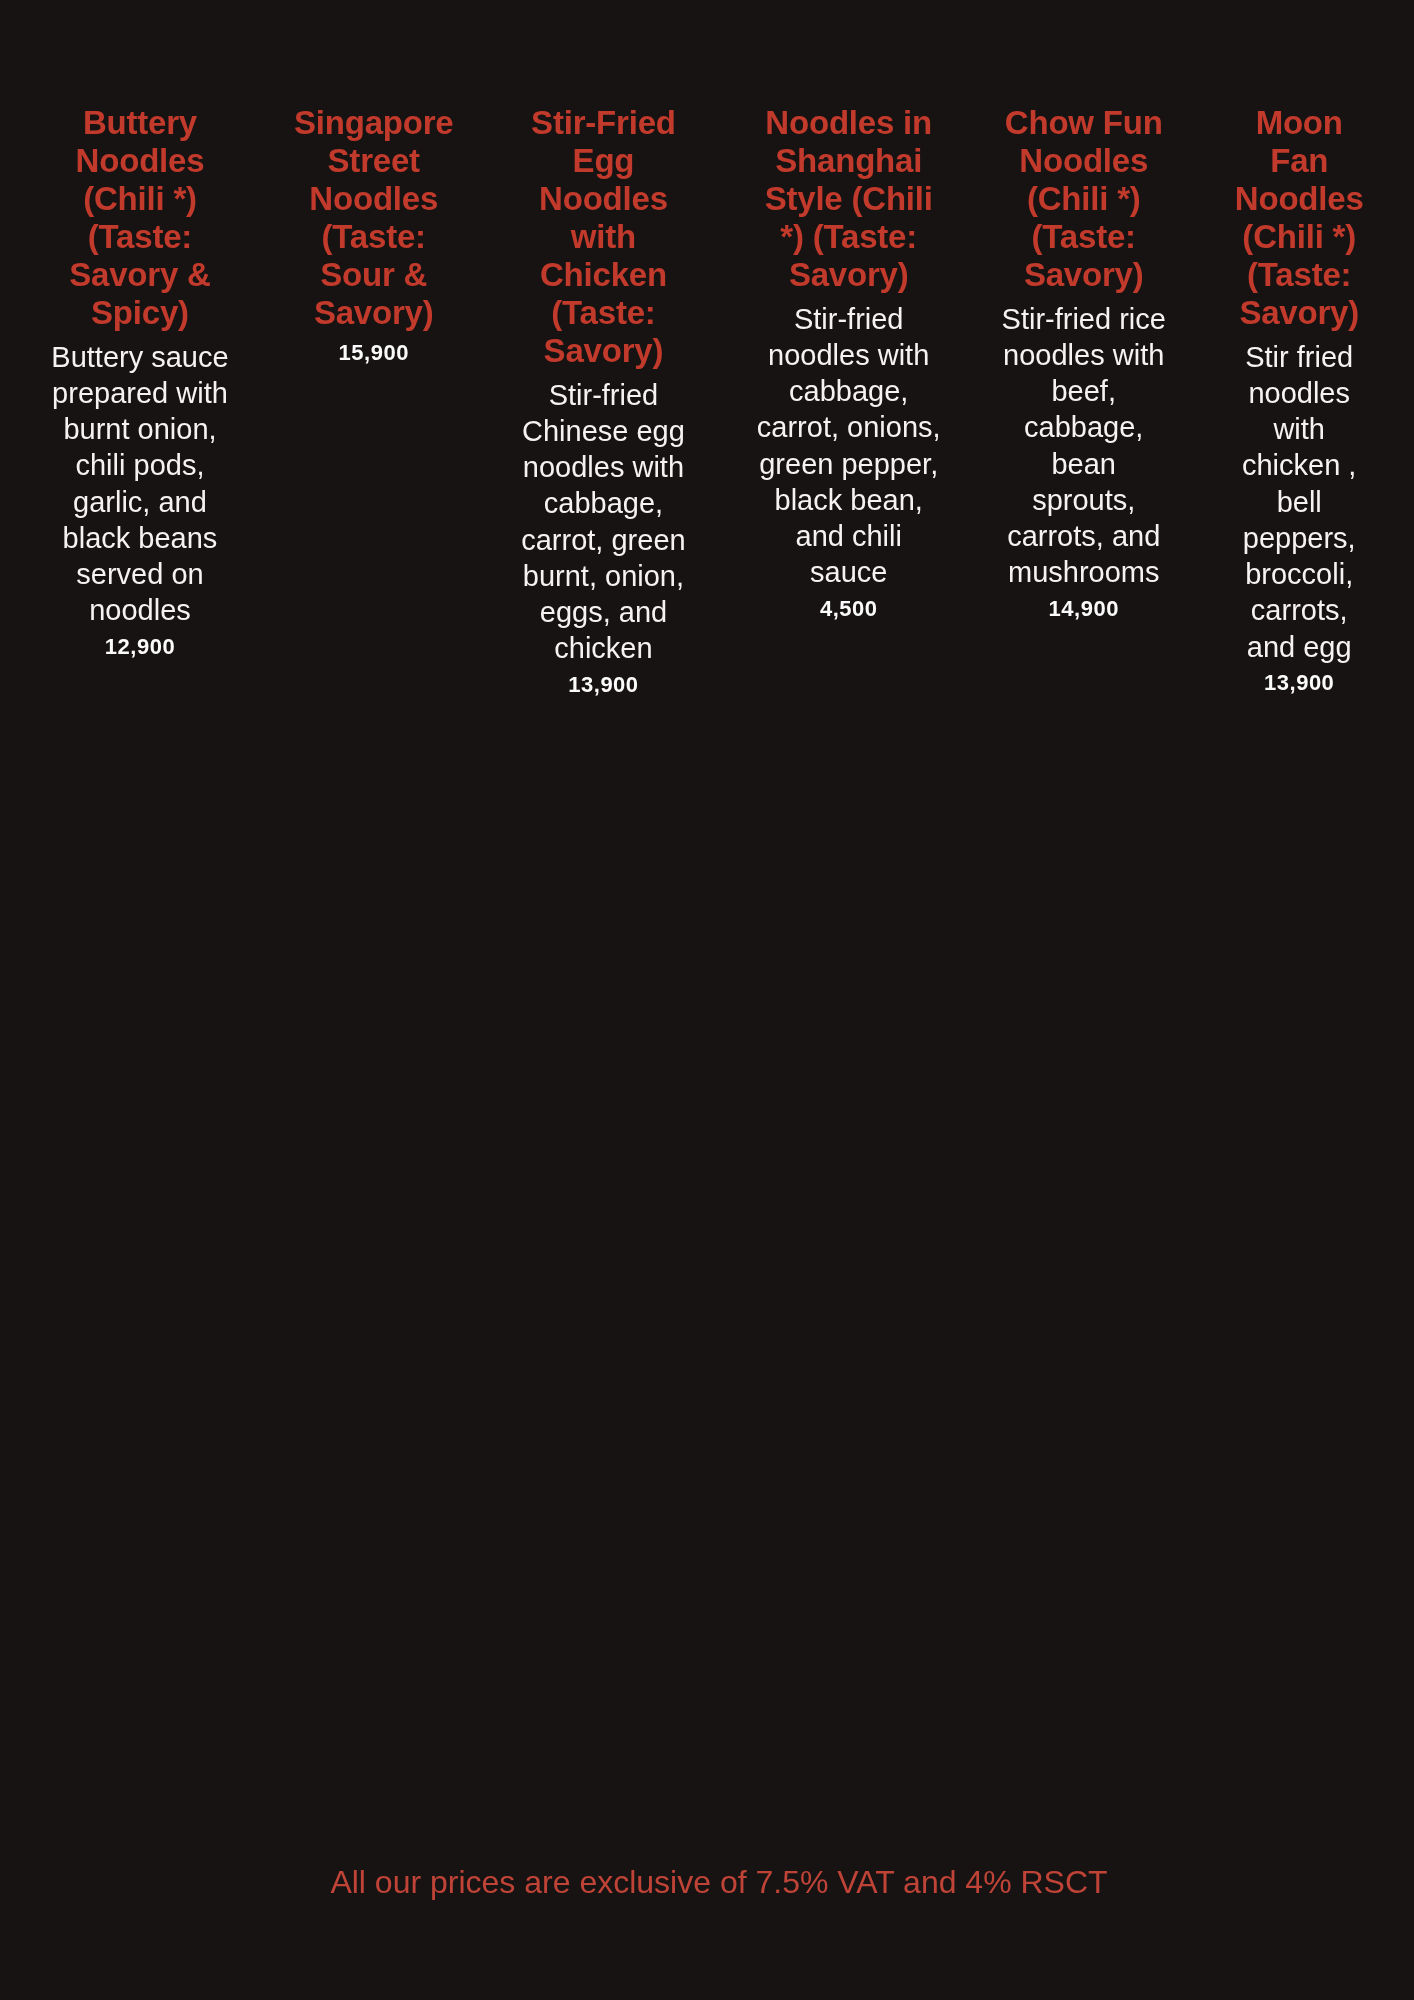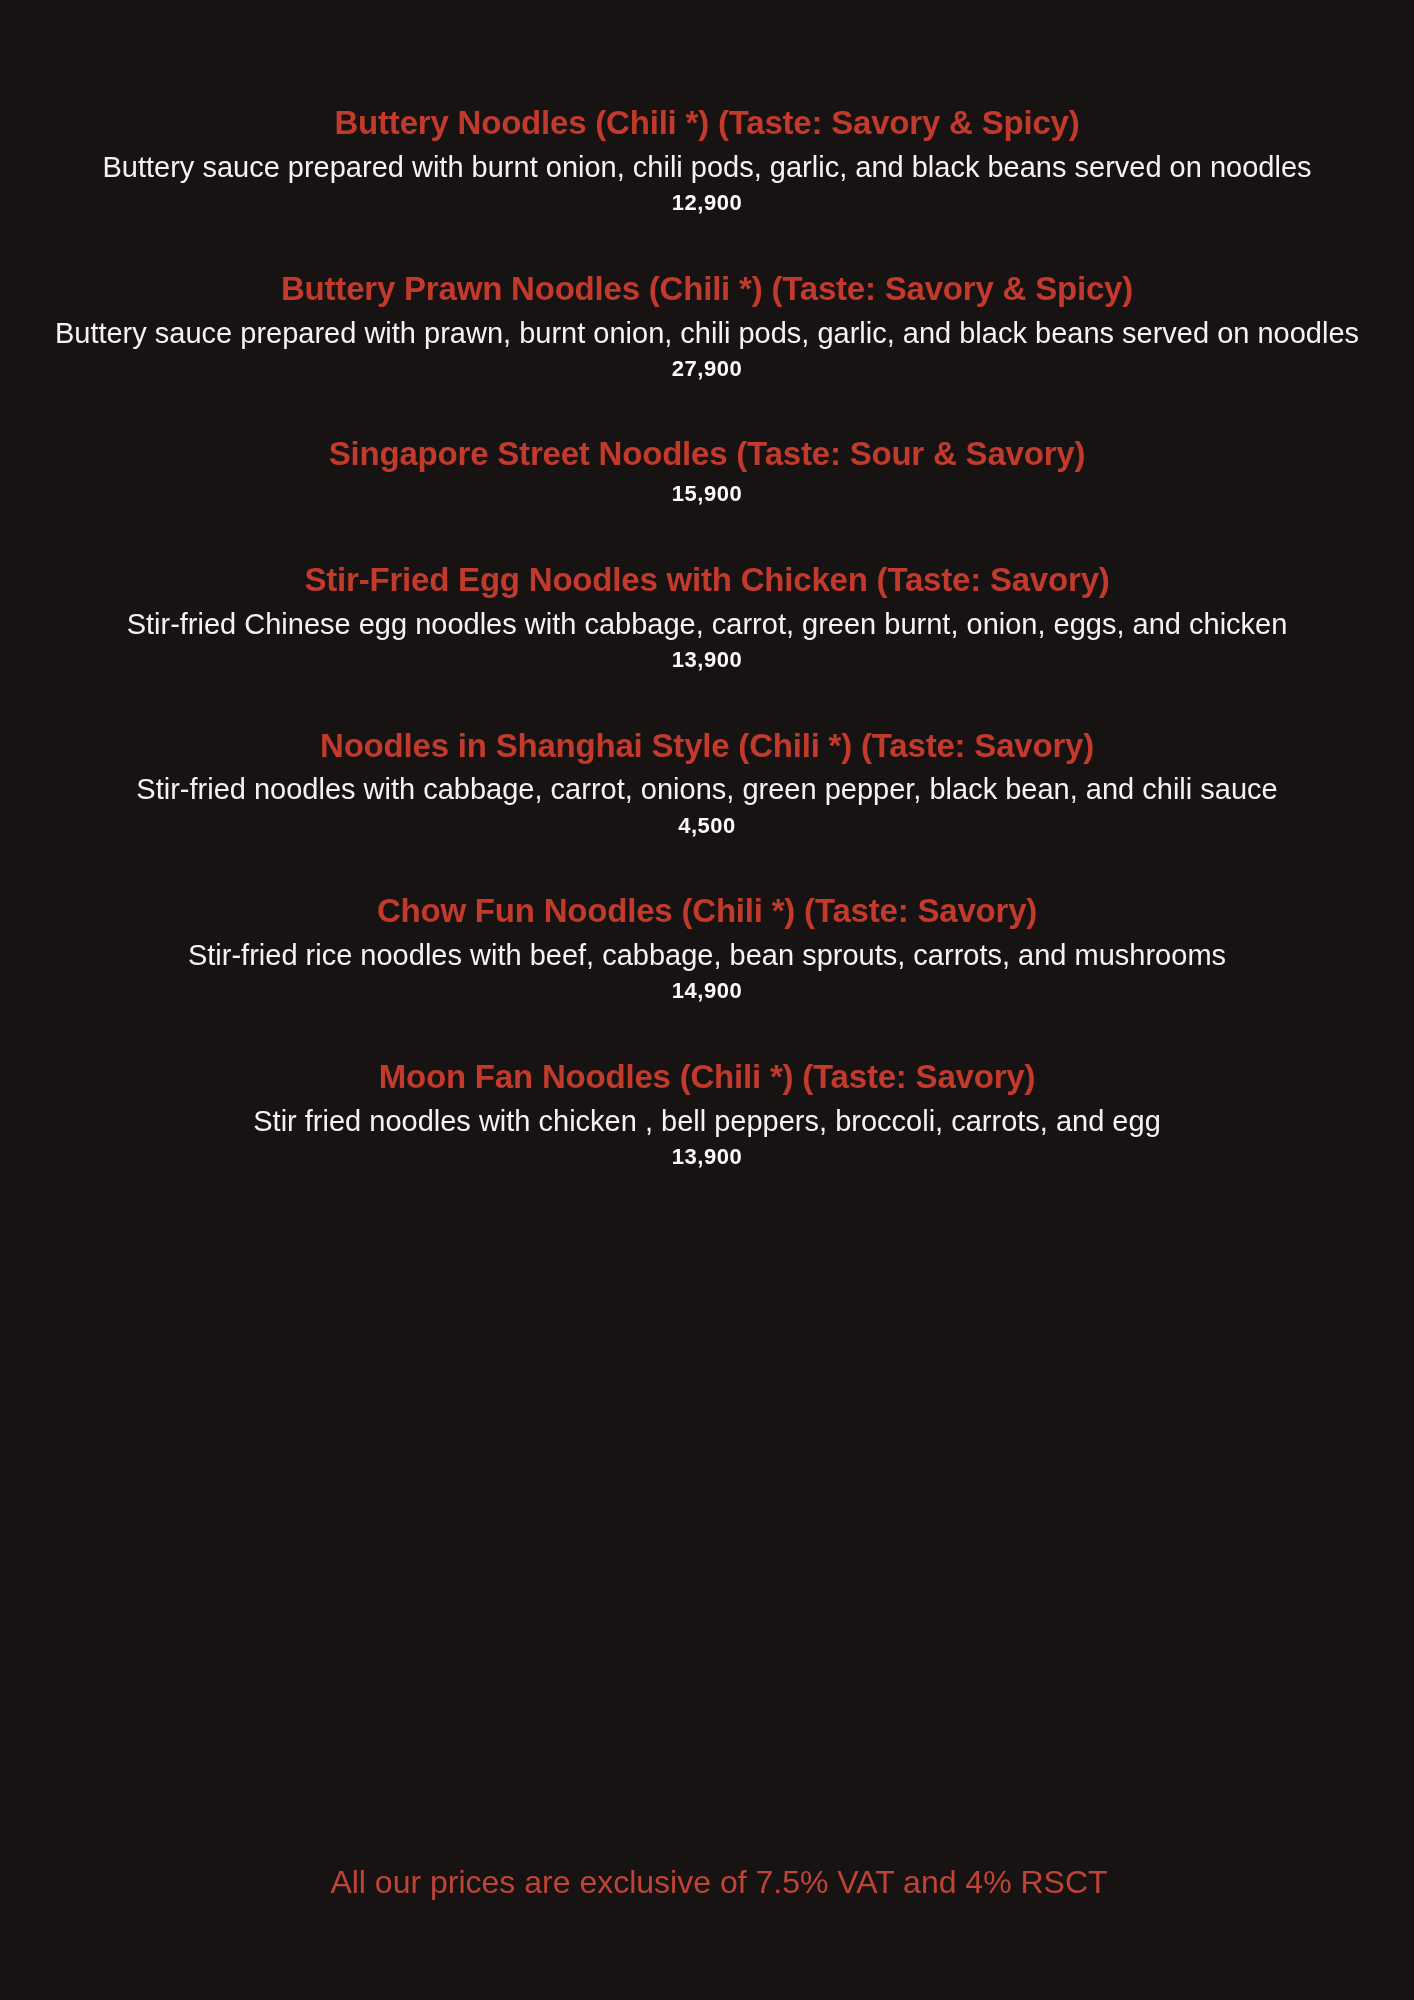--- a/index.html
+++ b/index.html
@@ -19,21 +19,21 @@
     position:relative;
     overflow:hidden;
   }
   .menu{
     position:absolute;
     top:104px;
     left:50%;
     transform:translateX(-50%);
     width:1336px;
     display:flex;
-    flex-direction:column;
+    flex-direction:row;
     gap:53px;
     text-align:center;
   }
   .item-title{
     color:var(--red);
     font-size:33px;
     font-weight:700;
     line-height:1.15;
     margin:0 0 7px 0;
     letter-spacing:-0.2px;
@@ -69,25 +69,20 @@
 <body>
 
 <div class="menu">
 
     <section class="item">
       <h2 class="item-title">Buttery Noodles (Chili *) (Taste: Savory &amp; Spicy)</h2>
       <p class="item-desc">Buttery sauce prepared with burnt onion, chili pods, garlic, and black beans served on noodles</p>
       <p class="item-price">12,900</p>
     </section>
 
-    <section class="item">
-      <h2 class="item-title">Buttery Prawn Noodles (Chili *) (Taste: Savory &amp; Spicy)</h2>
-      <p class="item-desc">Buttery sauce prepared with prawn, burnt onion, chili pods, garlic, and black beans served on noodles</p>
-      <p class="item-price">27,900</p>
-    </section>
 
     <section class="item">
       <h2 class="item-title">Singapore Street Noodles (Taste: Sour &amp; Savory)</h2>
       <p class="item-price">15,900</p>
     </section>
 
 
     <section class="item">
       <h2 class="item-title">Stir-Fried Egg Noodles with Chicken (Taste: Savory)</h2>
       <p class="item-desc">Stir-fried Chinese egg noodles with cabbage, carrot, green burnt, onion, eggs, and chicken</p>

